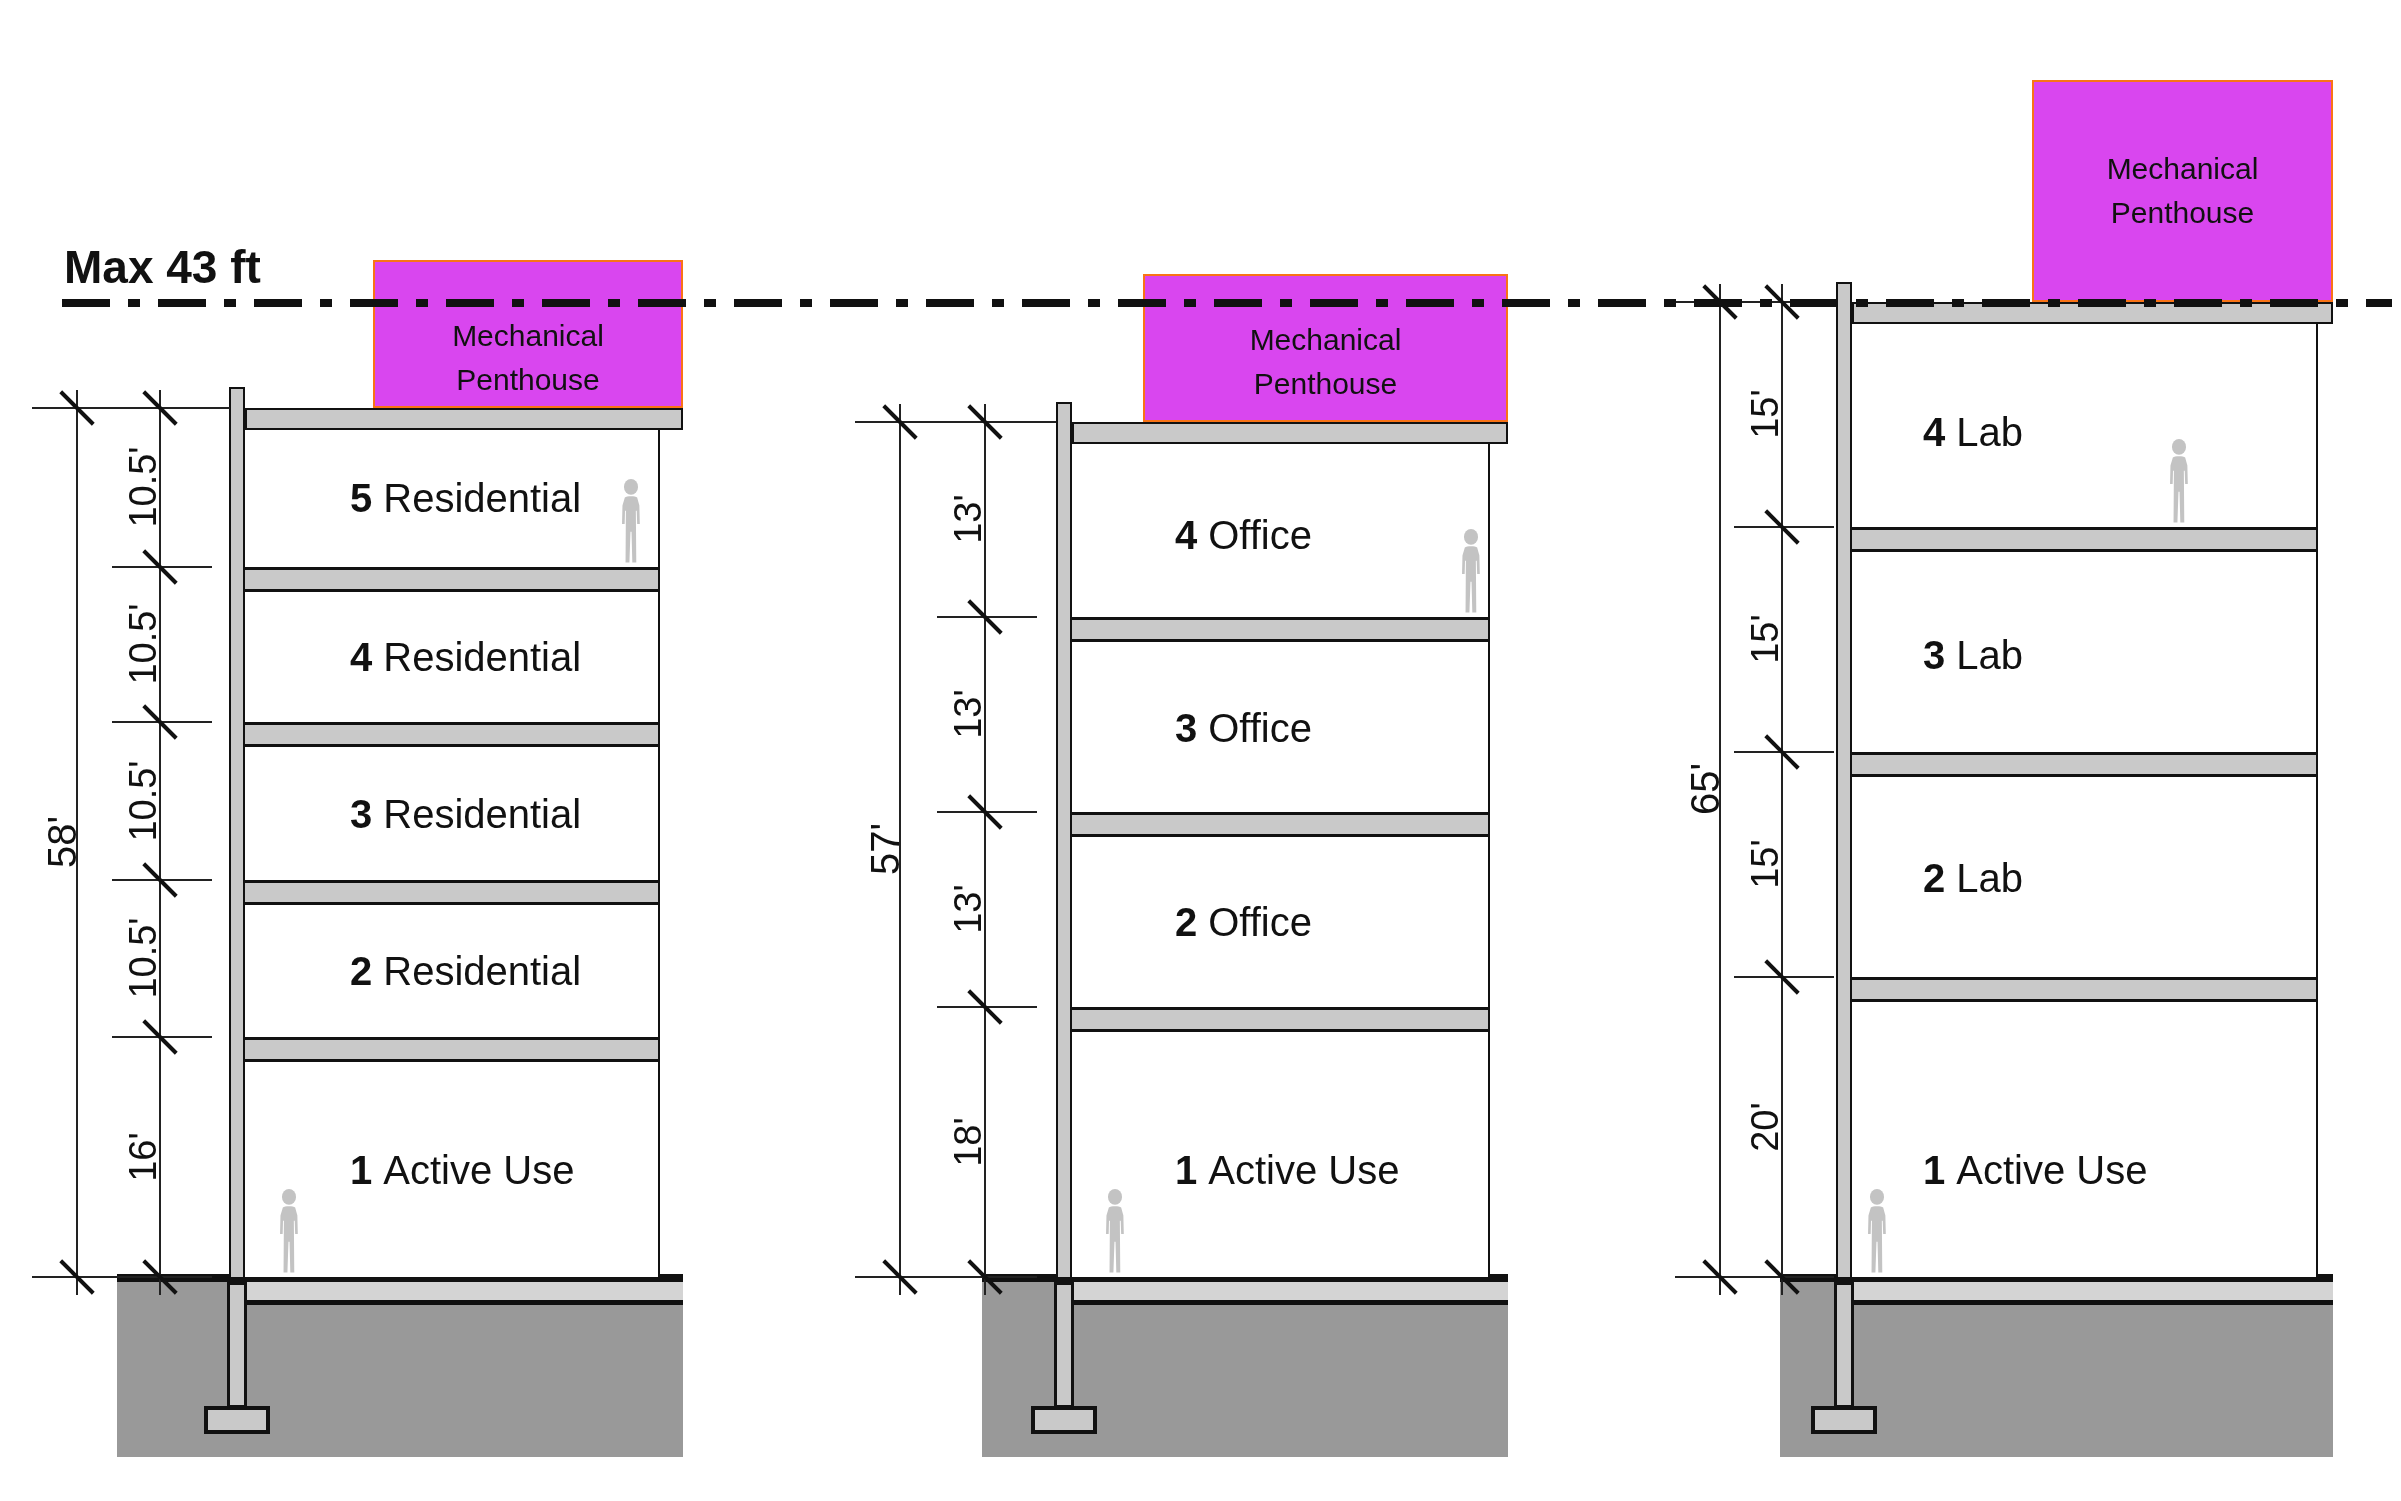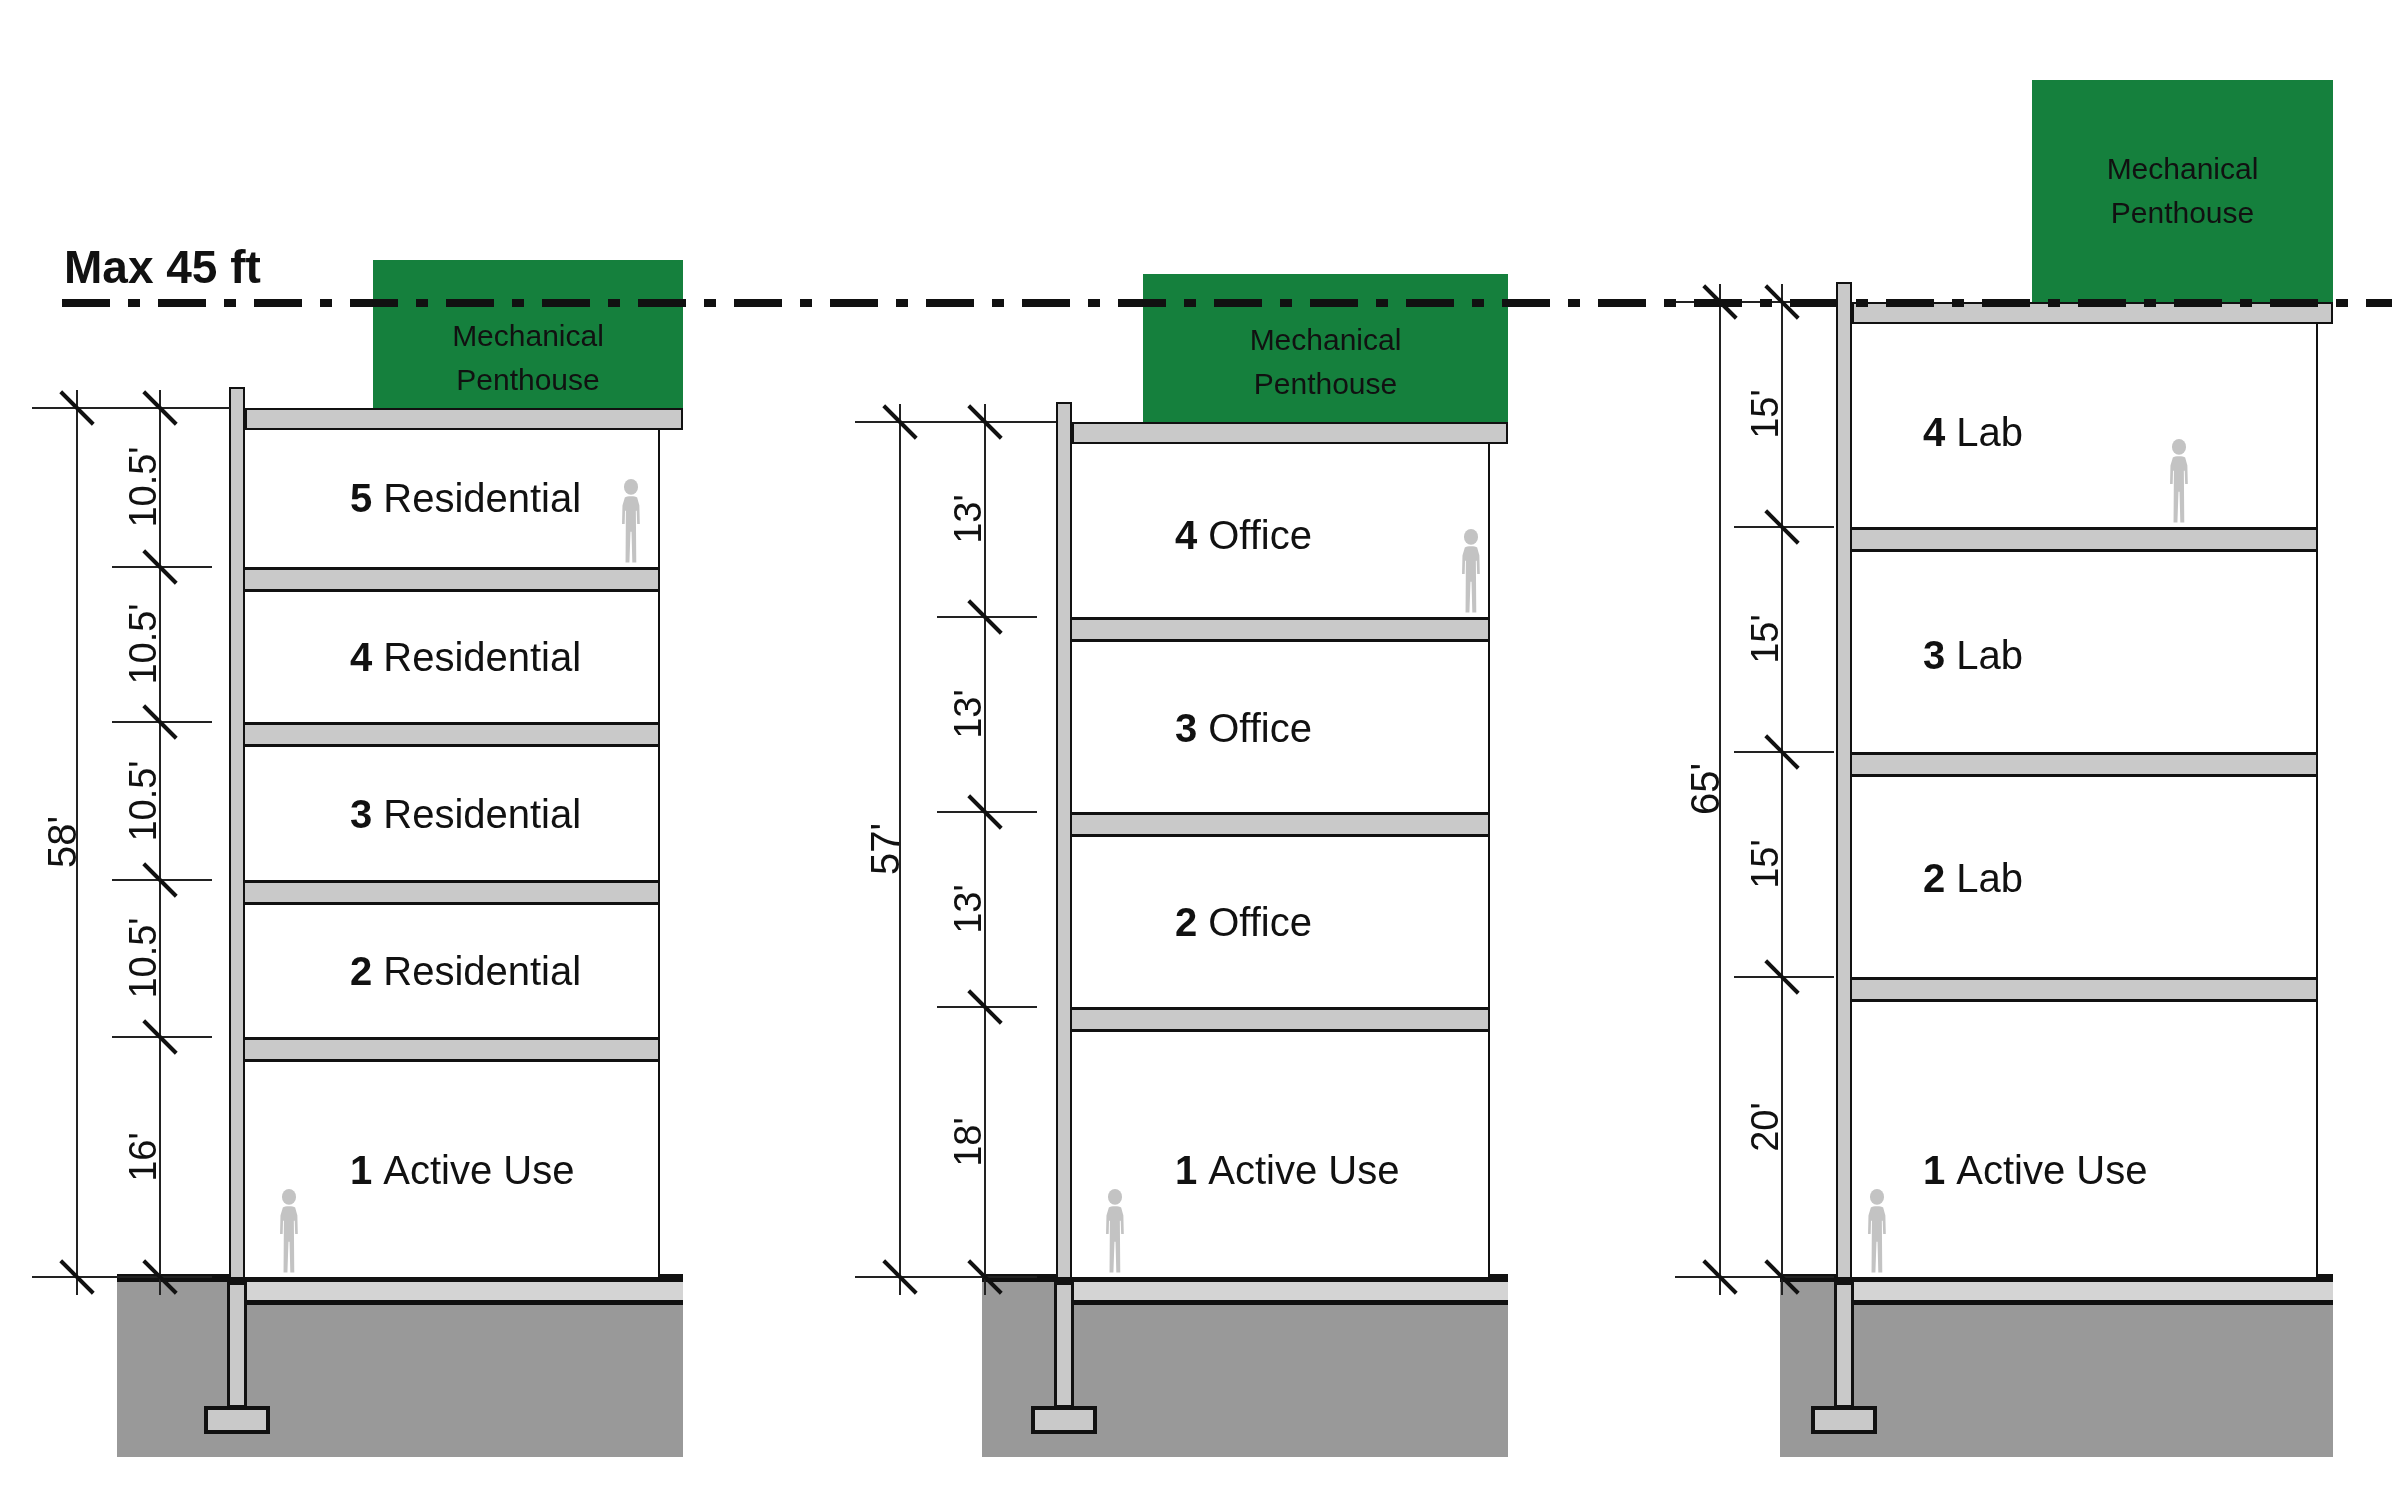--- a/index.html
+++ b/index.html
@@ -2,21 +2,21 @@
 <html><head>
 <meta charset="utf-8">
 <style>
   html,body{margin:0;padding:0;background:#fff;}
   .canvas{position:relative;width:2401px;height:1501px;background:#fff;overflow:hidden;
           font-family:"Liberation Sans",sans-serif;color:#111;}
   .abs{position:absolute;box-sizing:border-box;}
   .ground{background:#999999;z-index:1;}
   .gline{background:#111;z-index:2;}
   .gslab{background:#d4d4d4;z-index:2;}
-  .penthouse{background:#15803d;border:2px solid #15803d;z-index:3;}
+  .penthouse{background:#d946ef;border:2px solid #f97316;z-index:3;}
   .phtext{width:100%;text-align:center;font-size:30px;line-height:44px;color:#111;}
   .interior{background:#fff;border-right:2px solid #111;z-index:4;}
   .slab{background:#c9c9c9;border-top:3px solid #111;border-bottom:3px solid #111;z-index:5;}
   .roofslab{background:#c9c9c9;border:2px solid #111;z-index:5;}
   .column{background:#c9c9c9;border:2px solid #111;z-index:6;}
   .stem{background:#c9c9c9;border:3px solid #111;z-index:3;}
   .pad{background:#c9c9c9;border:4px solid #111;z-index:3;}
   .floorlabel{font-size:40px;line-height:48px;white-space:nowrap;z-index:7;}
   .floorlabel b{margin-right:11px;}
   .person{z-index:7;}
@@ -37,21 +37,21 @@
   <defs>
     <g id="person-shape">
       <ellipse cx="20" cy="9" rx="8" ry="9"></ellipse>
       <path d="M13 21 C15 19 25 19 27 21 L29.5 30 L30 51 L27 51 L26.5 36 L25.5 36 L26 95 L21.5 95 L20.6 60 L19.4 60 L18.2 95 L13.8 95 L14.2 36 L13.2 36 L12.8 51 L9.8 51 L10.3 30 Z"></path>
     </g>
   </defs>
 </svg>
 
 <div class="canvas">
 
-  <div class="abs maxlabel" style="left:64px;top:240px;">Max 45 ft</div>
+  <div class="abs maxlabel" style="left:64px;top:240px;">Max 43 ft</div>
   <div class="abs dashline" style="left:62px;top:299px;width:2330px;"></div>
 
   <div>
 
     <div class="abs ground" style="left:117px;top:1277px;width:566px;height:180px;"></div>
     <div class="abs gline" style="left:117px;top:1274px;width:566px;height:8px;"></div>
     <div class="abs gslab" style="left:245px;top:1282px;width:438px;height:18px;"></div>
     <div class="abs gline" style="left:245px;top:1300px;width:438px;height:5px;"></div>
     <div class="abs stem" style="left:227px;top:1282px;width:20px;height:126px;"></div>
     <div class="abs pad" style="left:204px;top:1406px;width:66px;height:28px;"></div>

